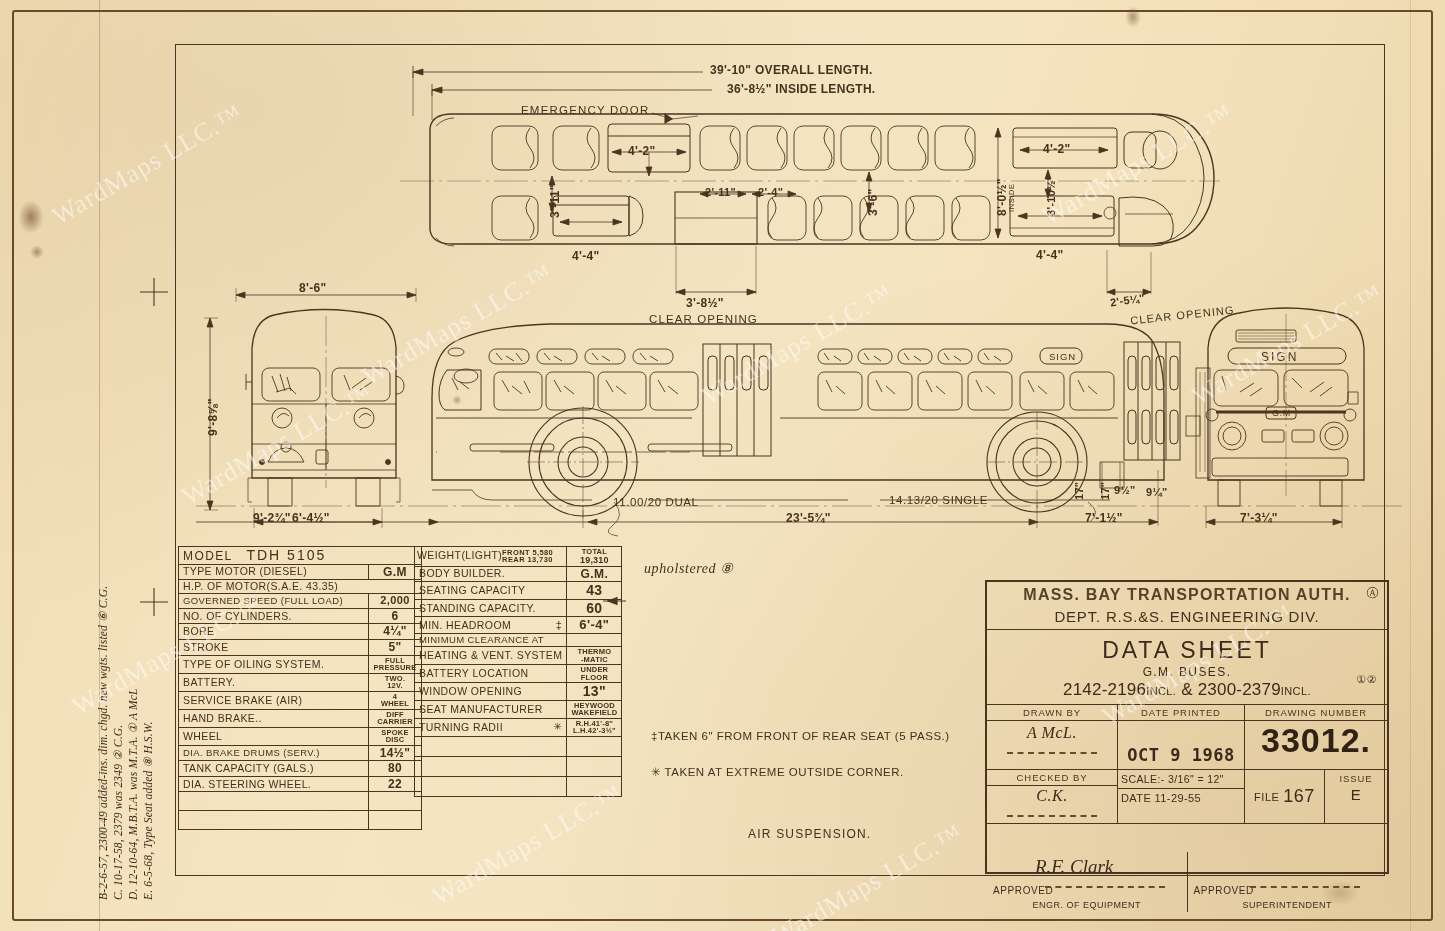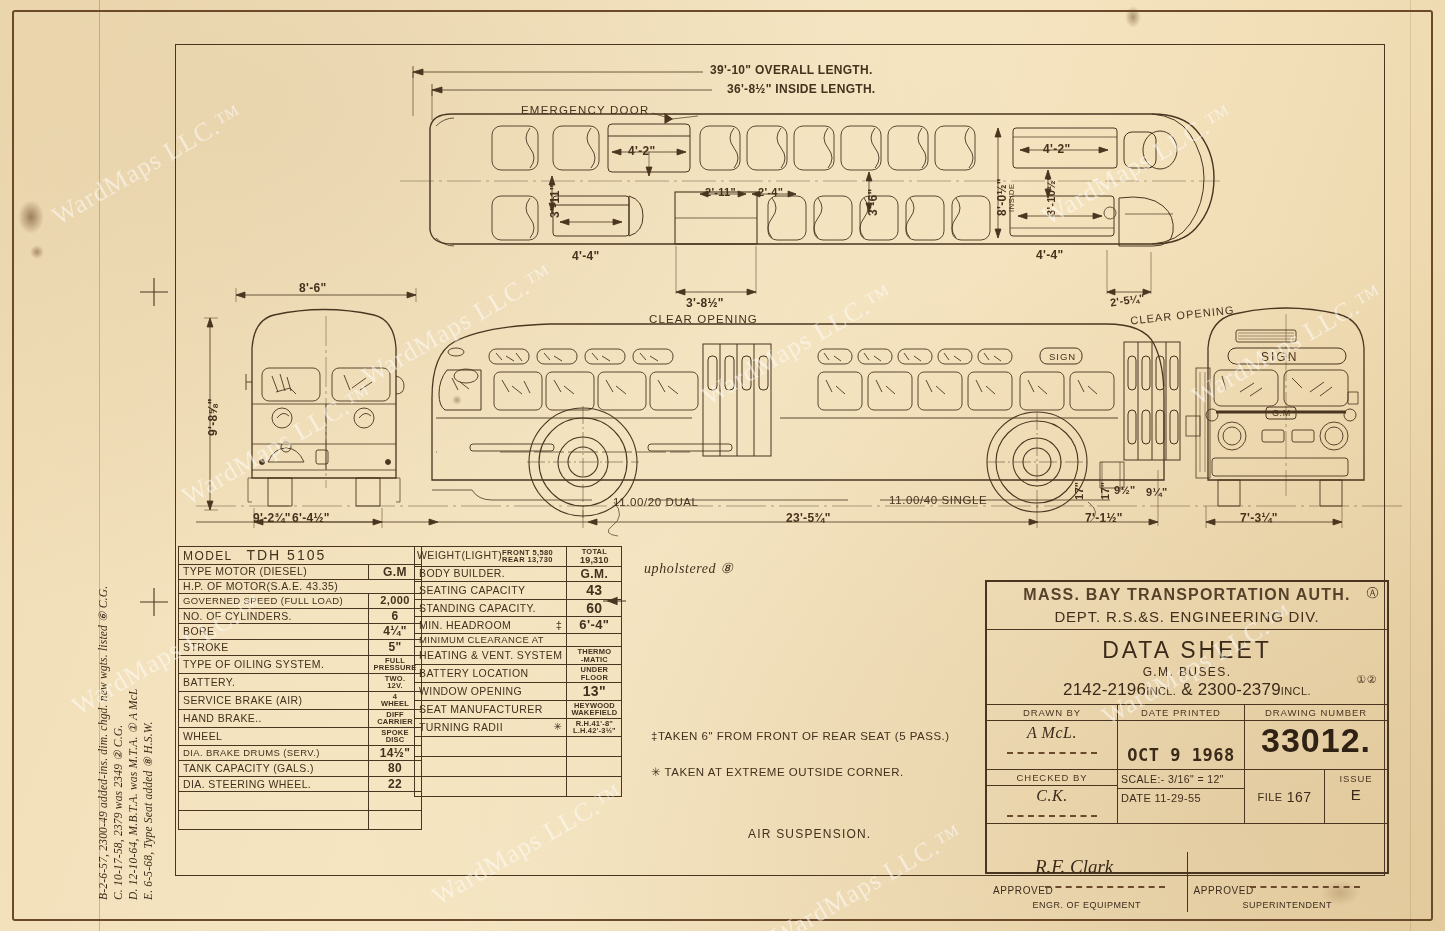--- a/index.html
+++ b/index.html
@@ -499,21 +499,21 @@
   <div class="lbl" style="left:1130px;top:309px;letter-spacing:1.1px;font-size:11px;transform:rotate(-6deg);">CLEAR OPENING</div>
 
   <div class="lbl dim" style="left:299px;top:281px;">8'-6"</div>
   <div class="lbl dim vert" style="left:206px;top:436px;transform:rotate(-90deg);">9'-8⅝"</div>
   <div class="lbl dim" style="left:292px;top:511px;">6'-4½"</div>
 
   <div class="lbl dim" style="left:253px;top:511px;">9'-2¾"</div>
   <div class="lbl dim" style="left:786px;top:511px;">23'-5¾"</div>
   <div class="lbl dim" style="left:1085px;top:511px;">7'-1½"</div>
   <div class="lbl" style="left:613px;top:496px;font-size:11.5px;letter-spacing:.6px;">11.00/20 DUAL</div>
-  <div class="lbl" style="left:889px;top:494px;font-size:11.5px;letter-spacing:.6px;">11.00/40 SINGLE</div>
+  <div class="lbl" style="left:889px;top:494px;font-size:11.5px;letter-spacing:.6px;">14.13/20 SINGLE</div>
   <div class="lbl dim vert" style="left:1099px;top:500px;transform:rotate(-90deg);font-size:11px;">17"</div>
   <div class="lbl dim" style="left:1114px;top:484px;font-size:11px;">9½"</div>
   <div class="lbl dim" style="left:1146px;top:486px;font-size:11px;">9¼"</div>
   <div class="lbl" style="left:1049px;top:351px;font-size:9.5px;letter-spacing:1px;">SIGN</div>
   <div class="lbl dim vert" style="left:1073px;top:500px;transform:rotate(-90deg);font-size:11px;">17"</div>
 
   <div class="lbl" style="left:1261px;top:350px;font-size:12px;letter-spacing:2px;">SIGN</div>
   <div class="lbl" style="left:1272px;top:408px;font-size:9px;letter-spacing:.6px;">G.M</div>
   <div class="lbl dim" style="left:1240px;top:511px;">7'-3¼"</div>
 
@@ -732,21 +732,21 @@
           <span>3/16" = 12"</span>
         </div>
         <div style="font-size:11px;padding:3px 3px;letter-spacing:.4px;">
           <span>DATE</span>
           <span>11-29-55</span>
         </div>
       </div>
       <div style="flex:1;display:flex;">
         <div style="flex:1;border-right:1.5px solid #4a3520;display:flex;align-items:center;justify-content:center;gap:4px;font-size:11px;letter-spacing:.5px;">
           <span>FILE</span>
-          <span style="font-size:14px;">167</span>
+          <span style="font-size:18px;">167</span>
         </div>
         <div style="width:62px;">
           <div class="hdr" style="padding-top:3px;">ISSUE</div>
           <div class="val" style="font-size:15px;">E</div>
         </div>
       </div>
     </div>
 
     <div style="display:flex;height:60px;margin-top:28px;">
       <div style="flex:1;border-right:1.5px solid #4a3520;position:relative;">

